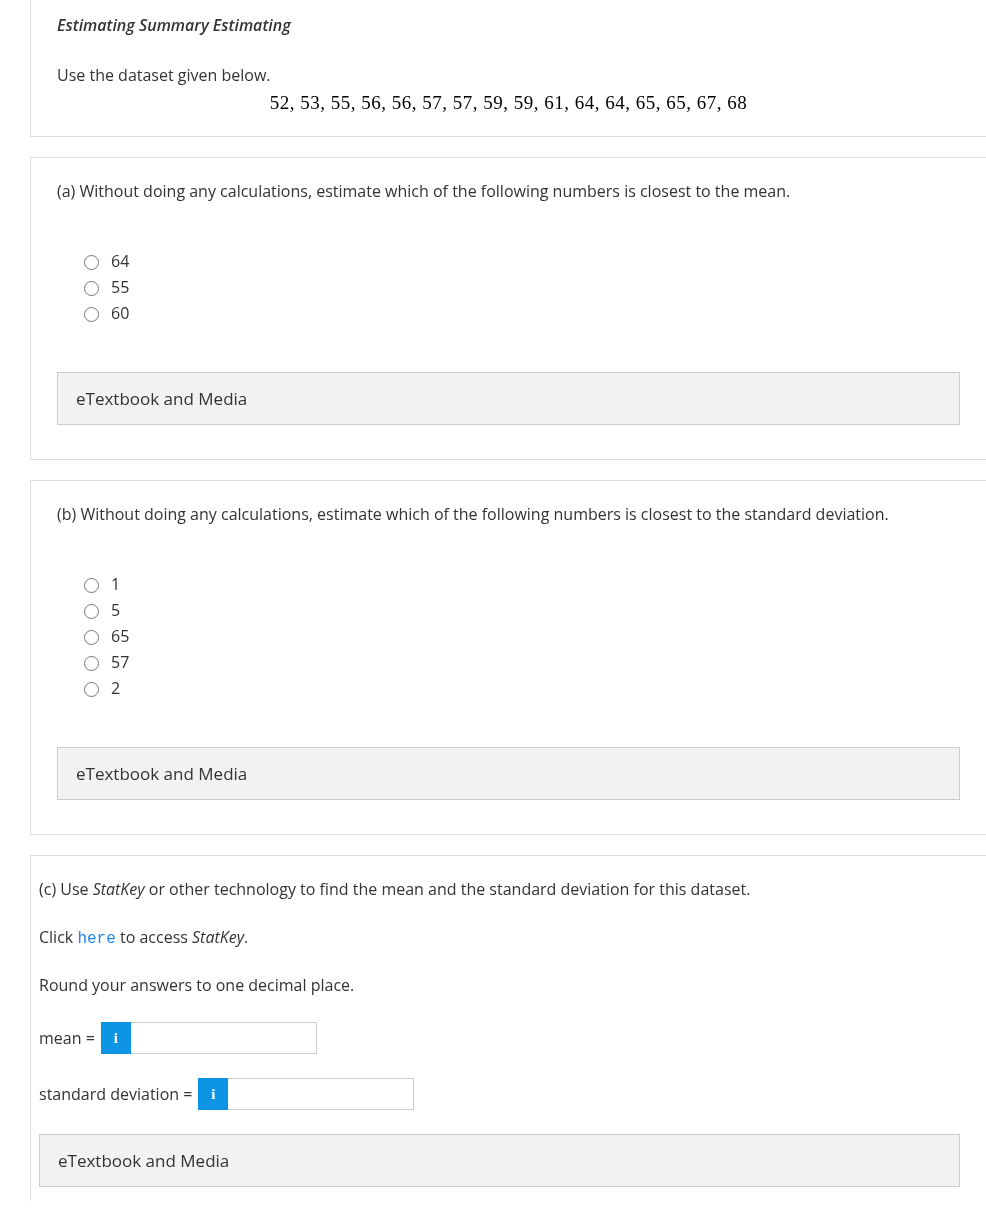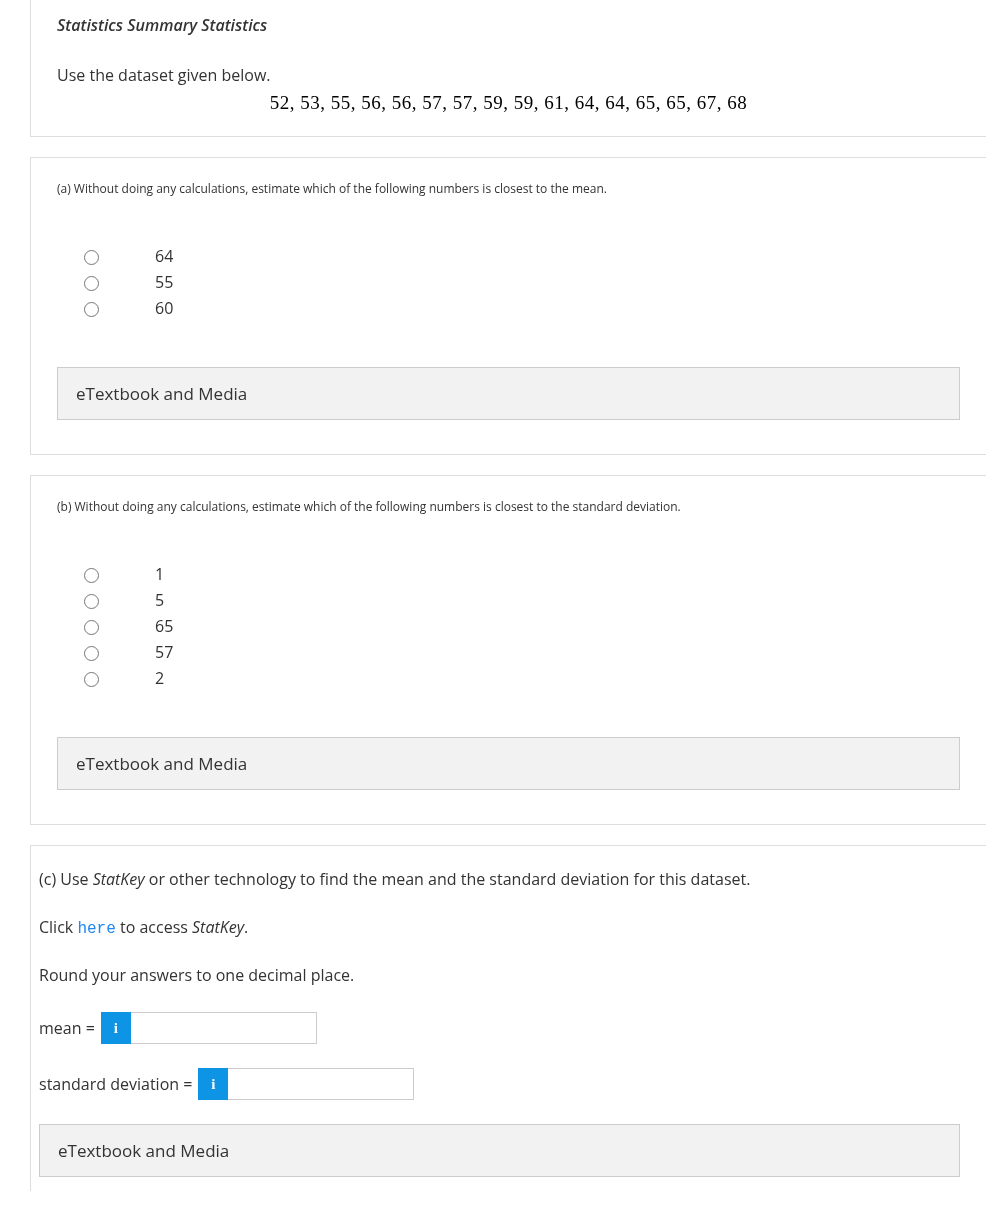--- a/index.html
+++ b/index.html
@@ -38,33 +38,32 @@
     margin-top: 6px;
     letter-spacing: 0.5px;
   }
   .first-panel {
     border-top: none;
     margin-top: 0;
     padding-top: 14px;
   }
   .question-text {
     color: #333;
-    font-size: 12px;
+    font-size: 16px;
     margin-bottom: 48px;
   }
   .options {
     margin-left: 22px;
     margin-bottom: 48px;
   }
   .option-row {
     display: flex;
     align-items: center;
     margin: 4px 0;
     font-size: 16px;
-    gap: 44px;
   }
   .option-row input[type="radio"] {
     width: 15px;
     height: 15px;
     margin-right: 12px;
     accent-color: #888;
   }
   .etextbook {
     border: 1px solid #cccccc;
     background: #f2f2f2;
@@ -120,21 +119,21 @@
     margin-bottom: 0;
     border-bottom: none;
     padding-bottom: 2px;
     padding-left: 8px;
   }
 </style>
 </head>
 <body>
 
 <div class="panel first-panel">
-  <div class="intro-title">Statistics Summary Statistics</div>
+  <div class="intro-title">Estimating Summary Estimating</div>
   <div class="intro-text">Use the dataset given below.</div>
   <div class="dataset">52, 53, 55, 56, 56, 57, 57, 59, 59, 61, 64, 64, 65, 65, 67, 68</div>
 </div>
 
 <div class="panel">
   <div class="question-text">(a) Without doing any calculations, estimate which of the following numbers is closest to the mean.</div>
   <div class="options">
     <label class="option-row">
       <input type="radio" name="qa" style="">
       <span>64</span>

